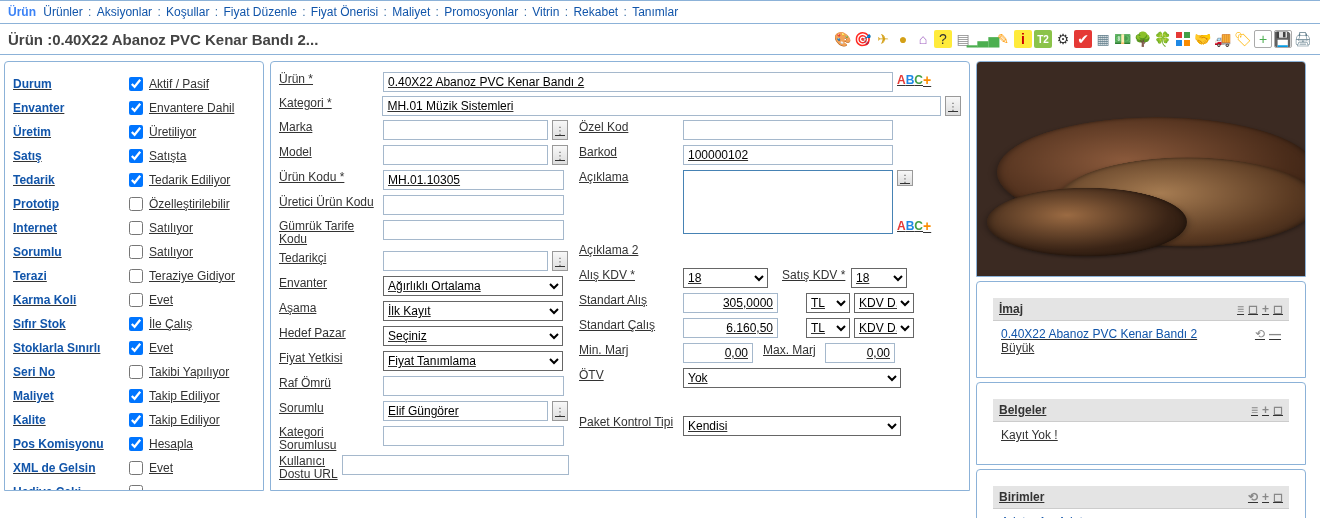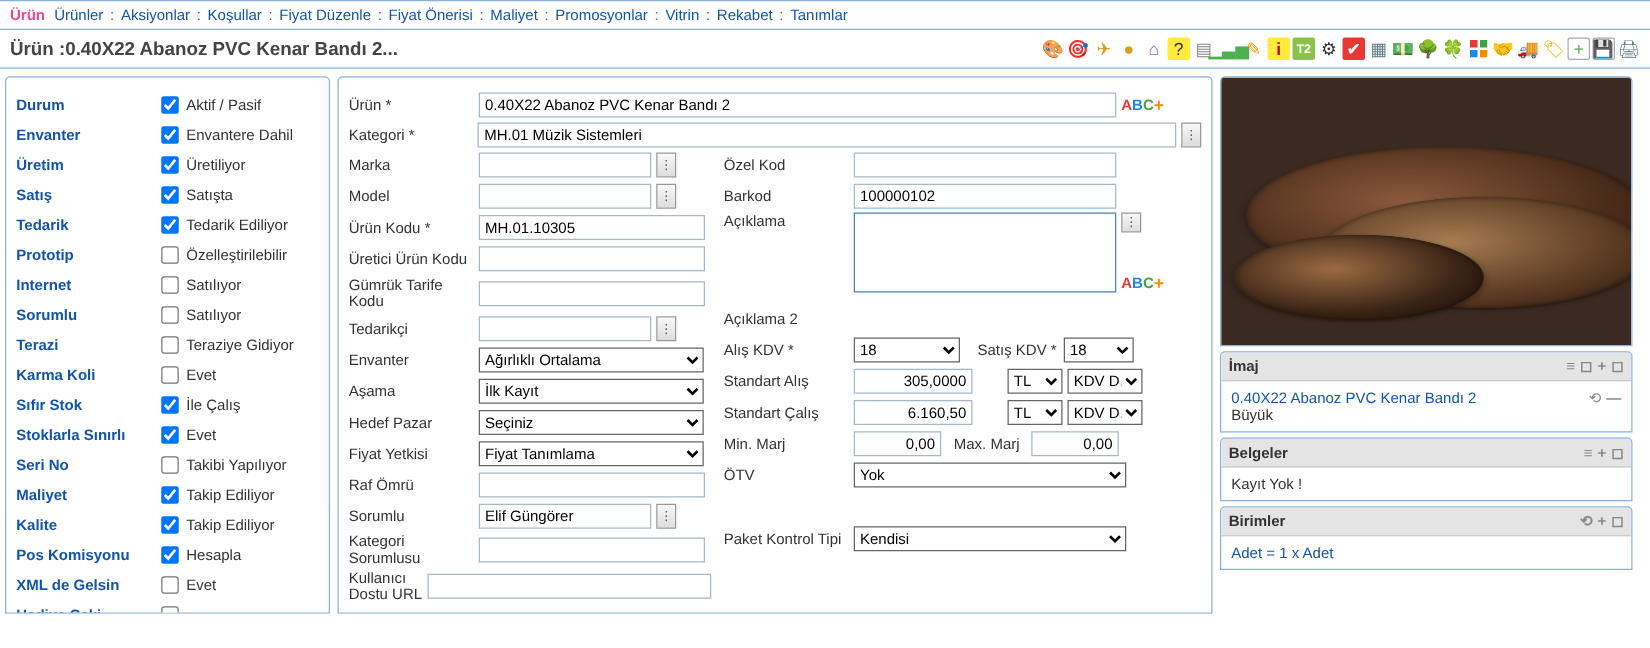--- a/index.html
+++ b/index.html
@@ -17,21 +17,21 @@
     padding: 4px 8px;
     background: #fff;
     font-size: 12px;
     color: #3a6ea5;
   }
   .topnav a {
     color: #1155aa;
     text-decoration: none;
     cursor: pointer;
   }
-  .topnav .active { color: #ec4899; font-weight: bold; }
+  .topnav .active { color: #3b82f6; font-weight: bold; }
   .topnav .sep { color: #3a6ea5; margin: 0 2px; }
   .title-row {
     display: flex;
     align-items: center;
     justify-content: space-between;
     border-bottom: 1px solid #8cb2d8;
     padding: 6px 8px;
   }
   .title-row h2 {
     margin: 0;
@@ -58,27 +58,28 @@
     padding: 6px 4px 0 4px;
     gap: 6px;
   }
   .panel {
     border: 1px solid #8cb2d8;
     border-radius: 4px 4px 0 0;
     padding: 10px 8px 8px 8px;
     background: #fff;
     height: 430px;
     overflow: hidden;
+    text-decoration: underline;
   }
   .panel.left { width: 260px; min-width: 260px; }
   .panel.main { width: 700px; min-width: 700px; }
   .right-col { width: 330px; min-width: 330px; display: flex; flex-direction: column; gap: 4px; }
   .panel.right { width: 100%; padding: 6px; }
   .panel.right.img-panel { height: 216px; padding: 0; overflow: hidden; }
-  .panel.right.section { height: auto; padding: 0; }
+  .panel.right.section { height: auto; padding: 16px; }
   .left-row {
     display: flex;
     align-items: center;
     height: 24px;
     gap: 6px;
   }
   .left-label {
     width: 110px;
     color: #1155aa;
     font-weight: bold;
@@ -90,21 +91,21 @@
     height: 14px;
     margin: 0;
     cursor: pointer;
   }
   .cb-label {
     color: #333;
     font-size: 12px;
   }
   .form-row {
     display: flex;
-    align-items: center;
+    align-items: flex-start;
     height: 24px;
     gap: 4px;
   }
   .form-grid {
     display: flex;
     gap: 10px;
   }
   .form-col { display: flex; flex-direction: column; gap: 1px; }
   .flabel {
     width: 100px;
@@ -113,21 +114,21 @@
   }
   input[type=text], textarea {
     border: 1px solid #a5b8cc;
     height: 20px;
     padding: 2px 4px;
     font-size: 12px;
     font-family: inherit;
     background: #fff;
   }
   input.w-full { width: 510px; }
-  input.w-mid { width: 138px; }
+  input.w-mid { width: 165px; }
   textarea.desc { width: 200px; height: 64px; resize: none; border: 1px solid #4682b4; }
   .lookup-btn {
     width: 16px;
     height: 20px;
     border: 1px solid #999;
     background: linear-gradient(#f8f8f8, #ddd);
     display: inline-flex;
     align-items: center;
     justify-content: center;
     cursor: pointer;

